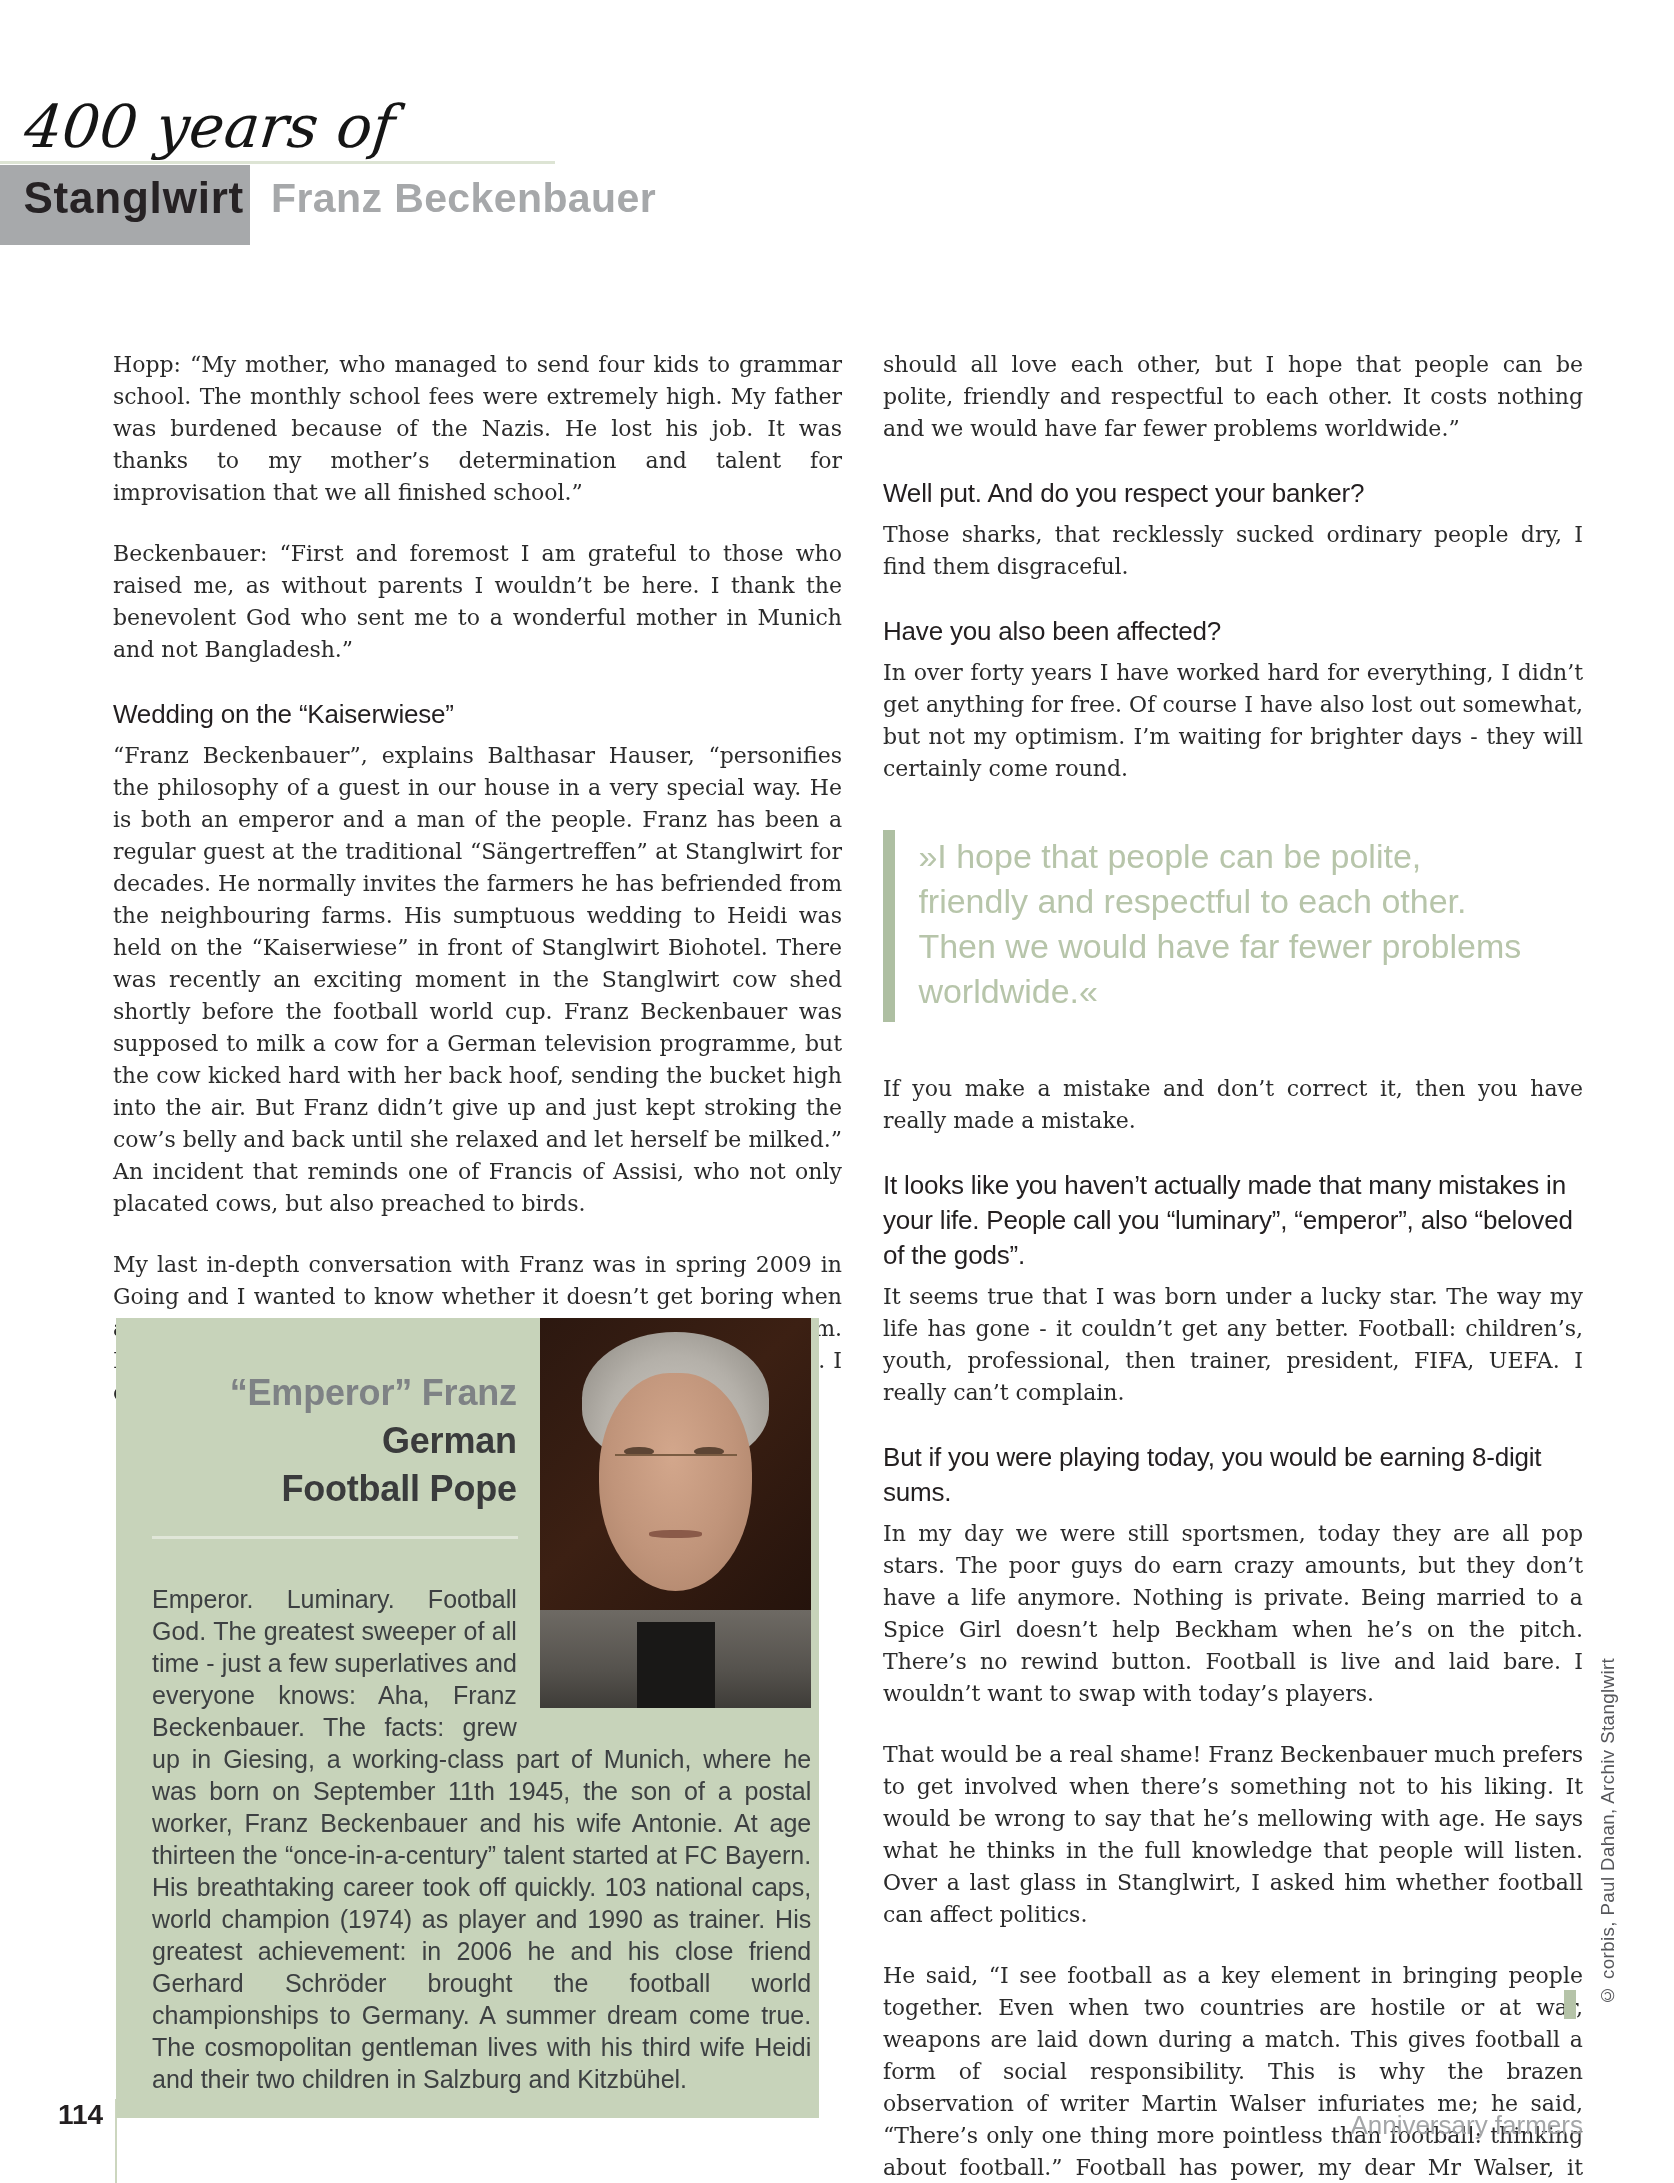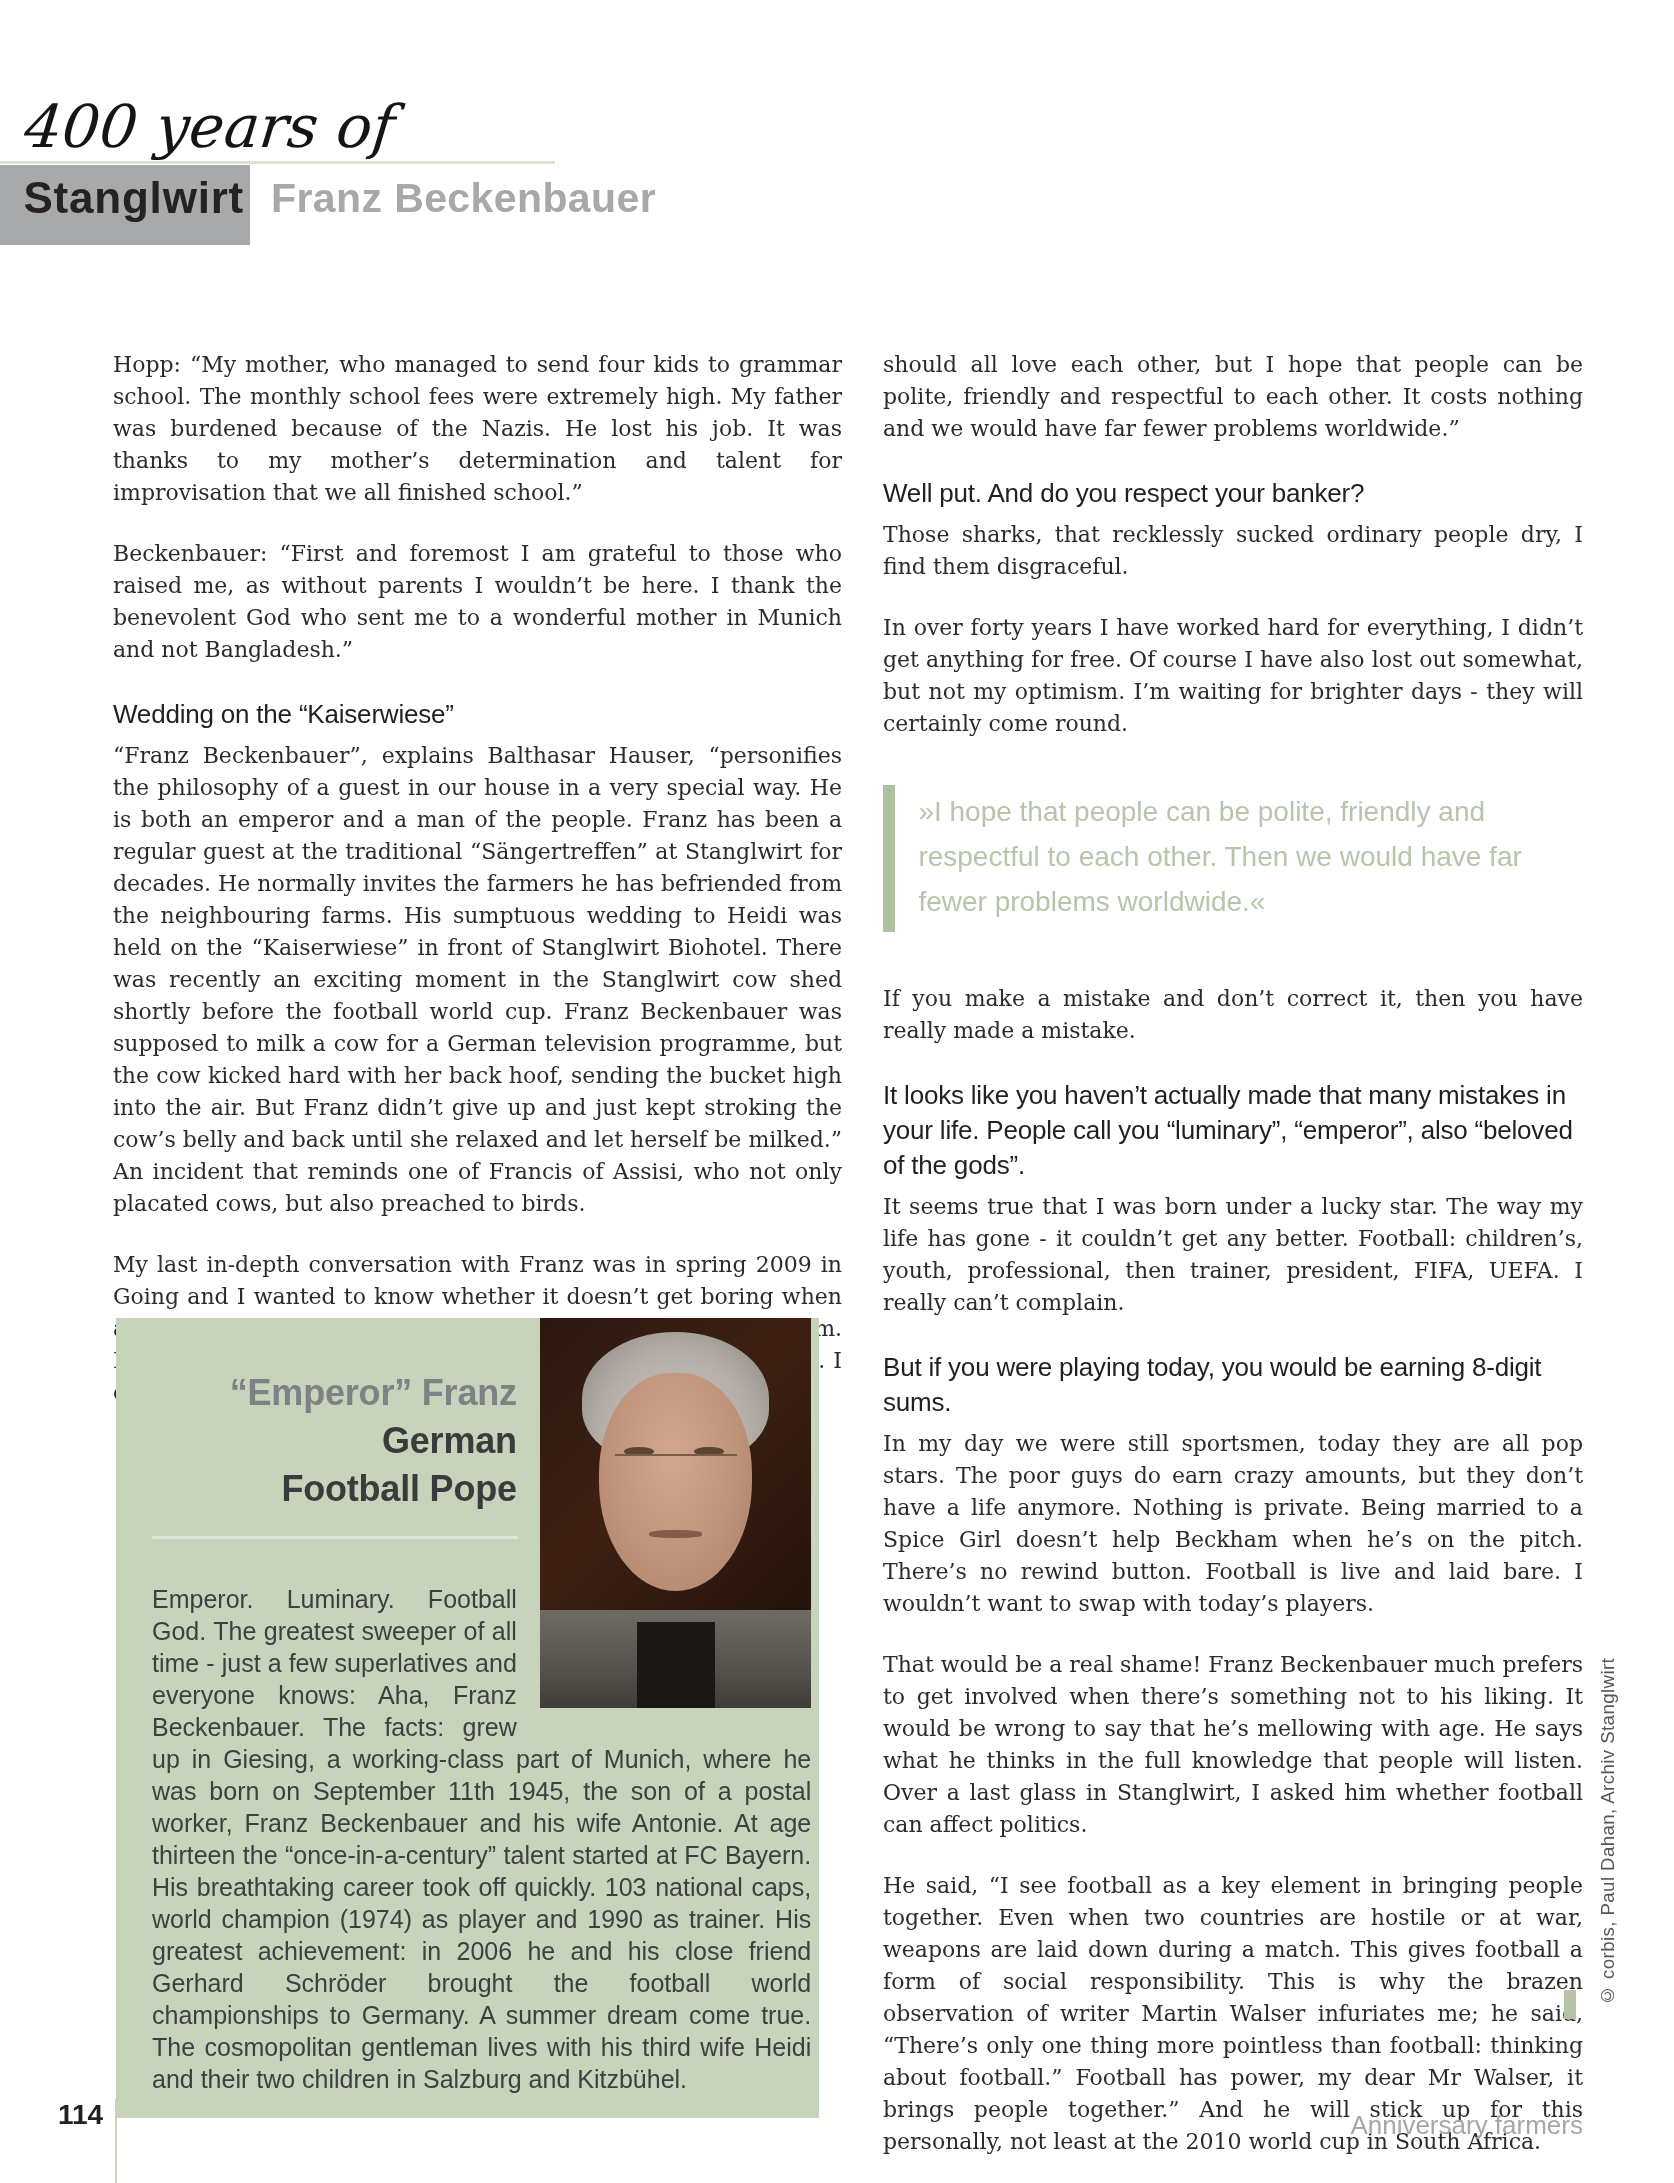--- a/index.html
+++ b/index.html
@@ -23,21 +23,21 @@
   .col-left  { left:113px;  width:729px; }
   .col-right { left:883px; width:700px; }
   .para { margin-bottom:29px; }
   .para:last-child { margin-bottom:0; }
   .subhead { font-family:"Liberation Sans", sans-serif; font-weight:normal; font-size:26px;
              line-height:35px; color:#231f20; text-align:left; margin:31px 0 7.8px 0; letter-spacing:-0.2px; }
   .subhead.first { margin-top:1.6px; }
 
   
   .pull-quote { border-left:12.5px solid #aebfa2; padding:4.7px 0 7.8px 23.4px; margin:45px 0 51px 0;
-                width:639px; font-family:"Liberation Sans", sans-serif; font-size:28px;
+                width:639px; font-family:"Liberation Sans", sans-serif; font-size:34px;
                 line-height:45px; color:#b7c5aa; text-align:left; }
 
   
   .sidebar-box { position:absolute; left:116px; top:1318px; width:703px; background:#c7d3ba;
                  padding:0 7.8px 23.4px 36px; z-index:2; }
   .photo { float:right; width:271px; height:390px; margin:0 0 22px 23.4px; position:relative;
            background:linear-gradient(135deg,#2c1810 0%,#3c2013 40%,#1d0f0a 100%); overflow:hidden; }
   .photo .hair { position:absolute; left:42px; top:14px; width:187px; height:133px;
                  background:radial-gradient(ellipse at 50% 80%, #cfcbc4 0%, #b4b0a9 55%, #8b8780 100%);
                  border-radius:50% 50% 42% 42%; }
@@ -84,20 +84,21 @@
   <p class="para">Beckenbauer: “First and foremost I am grateful to those who raised me, as without parents I wouldn’t be here. I thank the benevolent God who sent me to a wonderful mother in Munich and not Bangladesh.”</p>
   <h2 class="subhead">Wedding on the “Kaiserwiese”</h2>
   <p class="para">“Franz Beckenbauer”, explains Balthasar Hauser, “personifies the philosophy of a guest in our house in a very special way. He is both an emperor and a man of the people. Franz has been a regular guest at the traditional “Sängertreffen” at Stanglwirt for decades. He normally invites the farmers he has befriended from the neighbouring farms. His sumptuous wedding to Heidi was held on the “Kaiserwiese” in front of Stanglwirt Biohotel. There was recently an exciting moment in the Stanglwirt cow shed shortly before the football world cup. Franz Beckenbauer was supposed to milk a cow for a German television programme, but the cow kicked hard with her back hoof, sending the bucket high into the air. But Franz didn’t give up and just kept stroking the cow’s belly and back until she relaxed and let herself be milked.” An incident that reminds one of Francis of Assisi, who not only placated cows, but also preached to birds.</p>
   <p class="para">My last in-depth conversation with Franz was in spring 2009 in Going and I wanted to know whether it doesn’t get boring when almost nobody seems to hate him, as most people love him. Franz said, “I don’t need hate, neither to receive it nor emit it. I don’t sermonise that we</p>
 </div>
 
 <div class="col col-right">
   <p class="para">should all love each other, but I hope that people can be polite, friendly and respectful to each other. It costs nothing and we would have far fewer problems worldwide.”</p>
   <h2 class="subhead">Well put. And do you respect your banker?</h2>
   <p class="para">Those sharks, that recklessly sucked ordinary people dry, I find them disgraceful.</p>
+  <h2 class="subhead">Have you also been affected?</h2>
   <p class="para">In over forty years I have worked hard for everything, I didn’t get anything for free. Of course I have also lost out somewhat, but not my optimism. I’m waiting for brighter days - they will certainly come round.</p>
   <div class="pull-quote">»I hope that people can be polite, friendly and respectful to each other. Then we would have far fewer problems worldwide.«</div>
   <p class="para">If you make a mistake and don’t correct it, then you have really made a mistake.</p>
   <h2 class="subhead">It looks like you haven’t actually made that many mistakes in your life. People call you “luminary”, “emperor”, also “beloved of the gods”.</h2>
   <p class="para">It seems true that I was born under a lucky star. The way my life has gone - it couldn’t get any better. Football: children’s, youth, professional, then trainer, president, FIFA, UEFA. I really can’t complain.</p>
   <h2 class="subhead">But if you were playing today, you would be earning 8-digit sums.</h2>
   <p class="para">In my day we were still sportsmen, today they are all pop stars. The poor guys do earn crazy amounts, but they don’t have a life anymore. Nothing is private. Being married to a Spice Girl doesn’t help Beckham when he’s on the pitch. There’s no rewind button. Football is live and laid bare. I wouldn’t want to swap with today’s players.</p>
   <p class="para">That would be a real shame! Franz Beckenbauer much prefers to get involved when there’s something not to his liking. It would be wrong to say that he’s mellowing with age. He says what he thinks in the full knowledge that people will listen. Over a last glass in Stanglwirt, I asked him whether football can affect politics.</p>
   <p class="para">He said, “I see football as a key element in bringing people together. Even when two countries are hostile or at war, weapons are laid down during a match. This gives football a form of social responsibility. This is why the brazen observation of writer Martin Walser infuriates me; he said, “There’s only one thing more pointless than football: thinking about football.” Football has power, my dear Mr Walser, it brings people together.” And he will stick up for this personally, not least at the 2010 world cup in South Africa.</p>
 </div>

